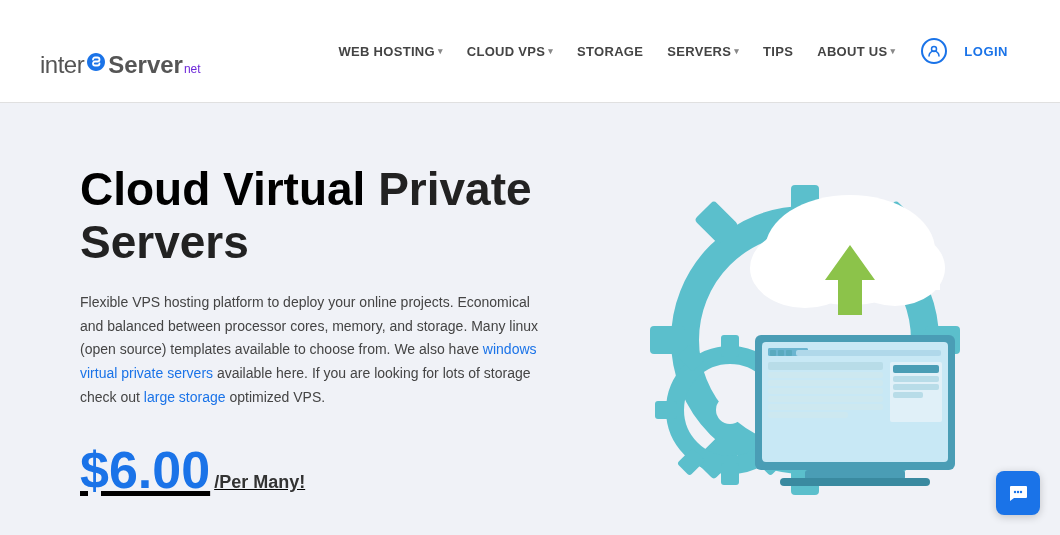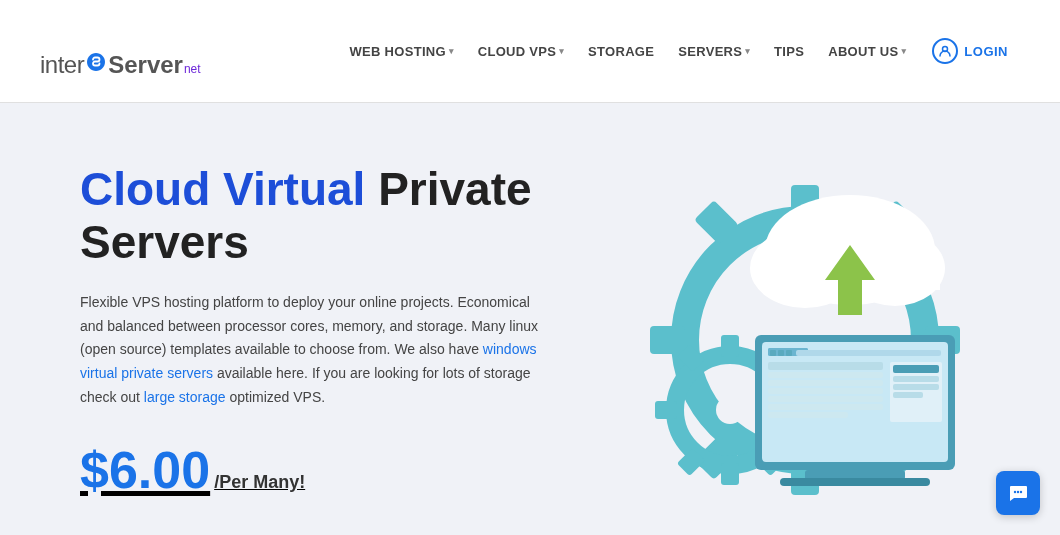--- a/index.html
+++ b/index.html
@@ -76,21 +76,21 @@
       white-space: nowrap;
       letter-spacing: 0.3px;
     }
     .nav-chevron {
       font-size: 9px;
       color: #888;
     }
     .nav-login {
       display: flex;
       align-items: center;
-      gap: 6px;
+      gap: 17px;
       font-size: 13px;
       font-weight: 700;
       color: #1a73e8;
       padding: 6px 12px;
       cursor: pointer;
       letter-spacing: 0.5px;
     }
     .login-icon-circle {
       width: 26px;
       height: 26px;
@@ -117,21 +117,21 @@
       z-index: 2;
     }
 
     .headline {
       font-size: 46px;
       font-weight: 800;
       line-height: 1.15;
       margin-bottom: 22px;
     }
     .headline-blue {
-      color: #1d4ed8;
+      color: #000000;
     }
     .headline-dark {
       color: #222;
     }
 
     .description {
       font-size: 14px;
       line-height: 1.7;
       color: #444;
       max-width: 460px;

